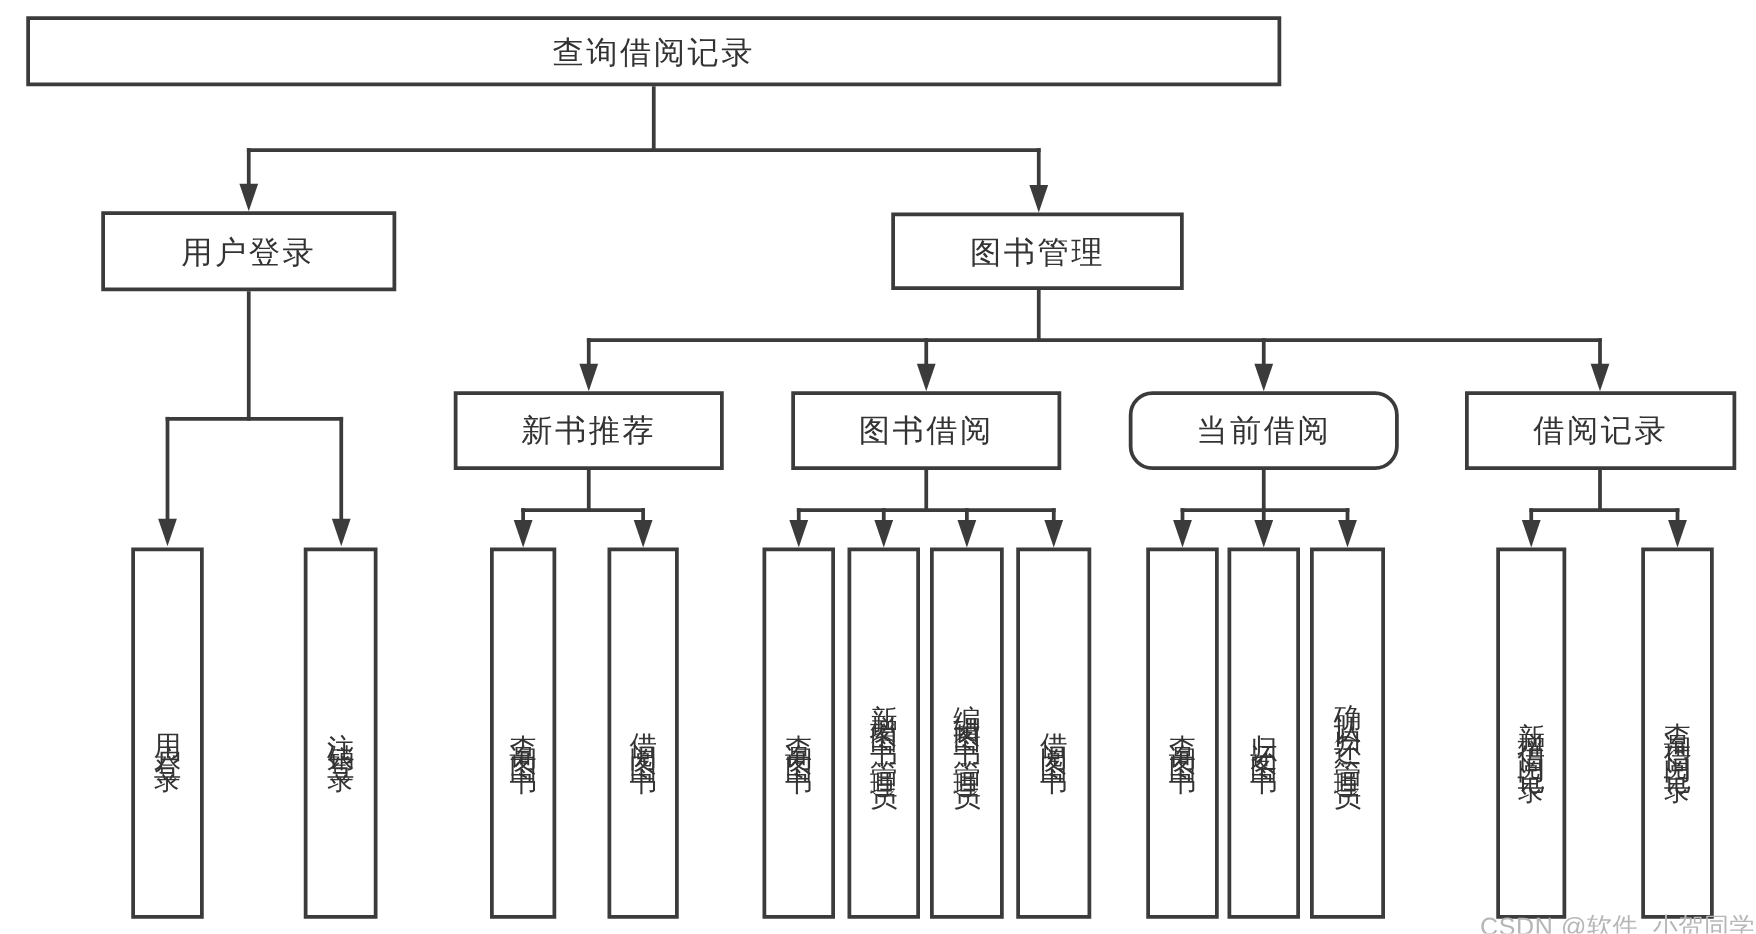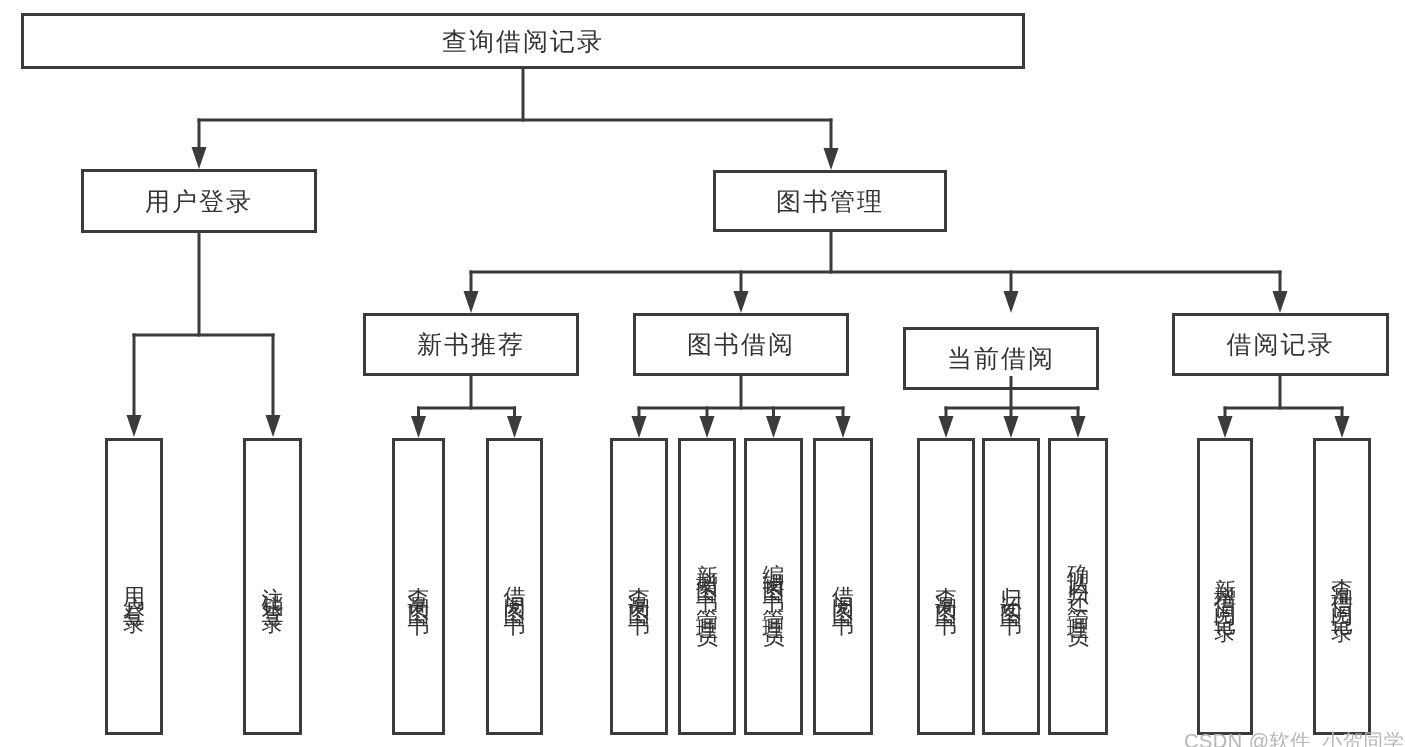--- a/index.html
+++ b/index.html
@@ -38,21 +38,21 @@
   <div class="node" style="left:363px;top:313px;width:216px;height:63px;">
     <span class="h-label">新书推荐</span>
   </div>
 
   <div class="node" style="left:713px;top:170px;width:234px;height:62px;">
     <span class="h-label">图书管理</span>
   </div>
   <div class="node" style="left:633px;top:313px;width:216px;height:63px;">
     <span class="h-label">图书借阅</span>
   </div>
-  <div class="node" style="left:903px;top:327px;width:196px;height:63px;">
+  <div class="node" style="left:903px;top:313px;width:216px;height:63px;border-radius:19px;">
     <span class="h-label">当前借阅</span>
   </div>
   <div class="node" style="left:1172px;top:313px;width:217px;height:63px;">
     <span class="h-label">借阅记录</span>
   </div>
 
   <div class="node leaf" style="left:105px;top:438px;width:58px;height:297px;">
     <span class="v-label">用户登录</span>
   </div>
   <div class="node leaf" style="left:243px;top:438px;width:59px;height:297px;">

